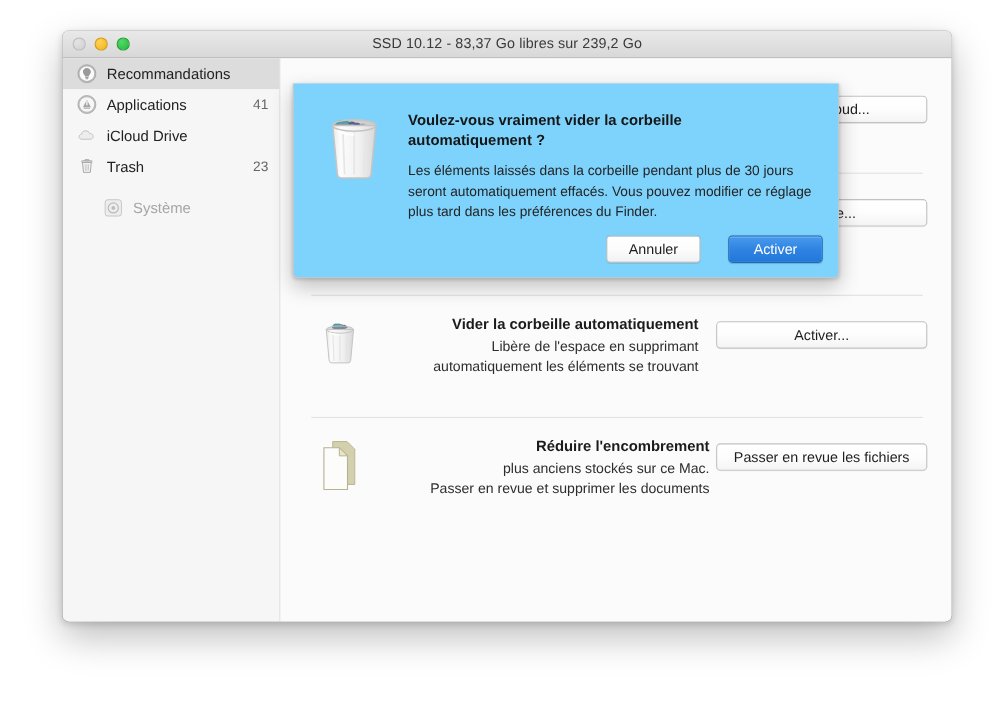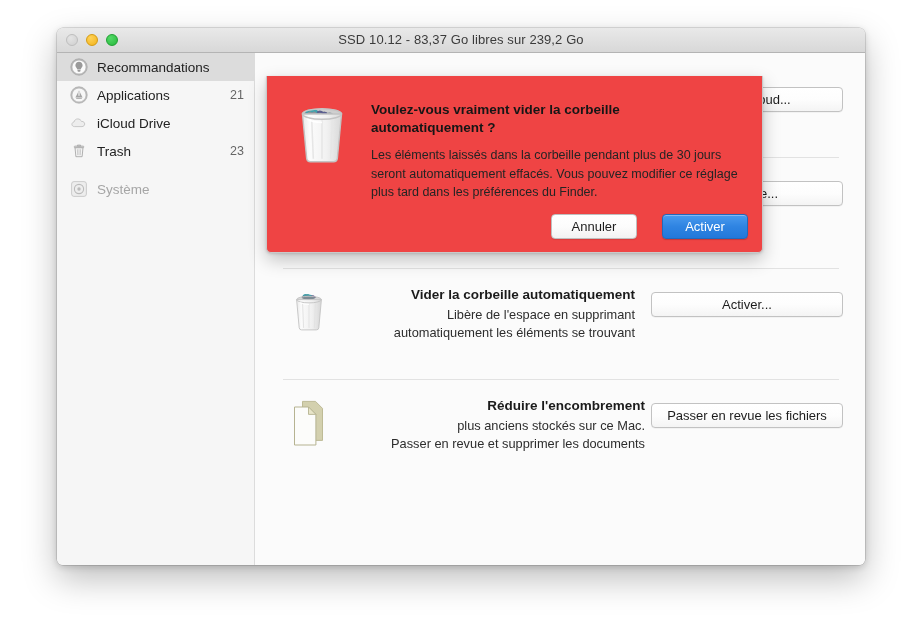--- a/index.html
+++ b/index.html
@@ -49,21 +49,21 @@
     border-right: 1px solid #dcdcdc;
     padding-top: 0px;
   }
   .side-item {
     position: relative; height: 28px;
     display: flex; align-items: center;
     padding: 0 10px 0 12px;
     font-size: 13.5px; color: #222;
   }
   .side-item.selected { background: #dcdcdc; }
-  .side-item.disabled { color: #a6a6a6; }
+  .side-item.disabled { color: #a6a6a6; margin-left: 24px; }
   .side-ico { width: 19px; height: 19px; margin-right: 9px; flex: 0 0 19px;
               display: flex; align-items: center; justify-content: center; }
   .side-label { flex: 1 1 auto; white-space: nowrap; }
   .side-size { font-size: 12.5px; color: #666; }
   .side-gap { height: 10px; }
 
   
   .main { flex: 1 1 auto; background: #fbfbfb; position: relative; }
   .row {
     position: relative;
@@ -86,21 +86,21 @@
     border: 1px solid #c2c2c2; border-radius: 4px;
     padding: 4px 14px; min-width: 192px; text-align: center;
     box-shadow: 0 0.5px 0.5px rgba(0,0,0,0.07);
     white-space: nowrap;
   }
 
   
   .sheet {
     position: absolute; left: 209px; top: 48px;
     width: 497px; height: 177px;
-    background: #ef4444;
+    background: #7dd3fc;
     border: 1px solid #c9c9c9;
     border-top: none;
     border-radius: 0 0 5px 5px;
     box-shadow: 0 7px 18px rgba(0,0,0,0.23), 0 1px 3px rgba(0,0,0,0.14);
     z-index: 40;
   }
   .sheet-inner { position: relative; padding: 14px 18px 0 18px; display: flex; }
   .sheet-ico { flex: 0 0 74px; padding-top: 6px; padding-left: 6px; }
   .sheet-text { flex: 1 1 auto; padding-left: 12px; padding-top: 11px; }
   .sheet-title { font-size: 13.5px; font-weight: bold; color: #161616;
@@ -163,21 +163,21 @@
           <span class="side-ico">
             <svg width="18" height="18" viewBox="0 0 18 18">
               <circle cx="9" cy="9" r="8.2" fill="#bdbdbd" stroke="#a8a8a8" stroke-width="0.7"></circle>
               <circle cx="9" cy="9" r="6.6" fill="#f7f7f7"></circle>
               <path d="M9 4.6 L12.6 11.6 H5.4 Z" fill="#a5a5a5"></path>
               <rect x="8.4" y="5.6" width="1.2" height="4.2" fill="#f7f7f7"></rect>
               <rect x="6.2" y="11.9" width="5.6" height="0.9" fill="#a5a5a5"></rect>
             </svg>
           </span>
           <span class="side-label">Applications</span>
-          <span class="side-size">21</span>
+          <span class="side-size">41</span>
         </div>
 
 
         <div class="side-item">
           <span class="side-ico">
             <svg width="18" height="18" viewBox="0 0 18 18">
               <path d="M4.4 12.6c-1.4 0-2.5-1-2.5-2.3 0-1.2 0.9-2.1 2.1-2.3 0.3-1.8 1.9-3.1 3.8-3.1 1.7 0 3.2 1.1 3.7 2.6 0.2 0 0.3-0.1 0.5-0.1 1.5 0 2.7 1.2 2.7 2.6s-1.2 2.6-2.7 2.6z" fill="#ededed" stroke="#bdbdbd" stroke-width="0.8" stroke-linejoin="round"></path>
             </svg>
           </span>
           <span class="side-label">iCloud Drive</span>

